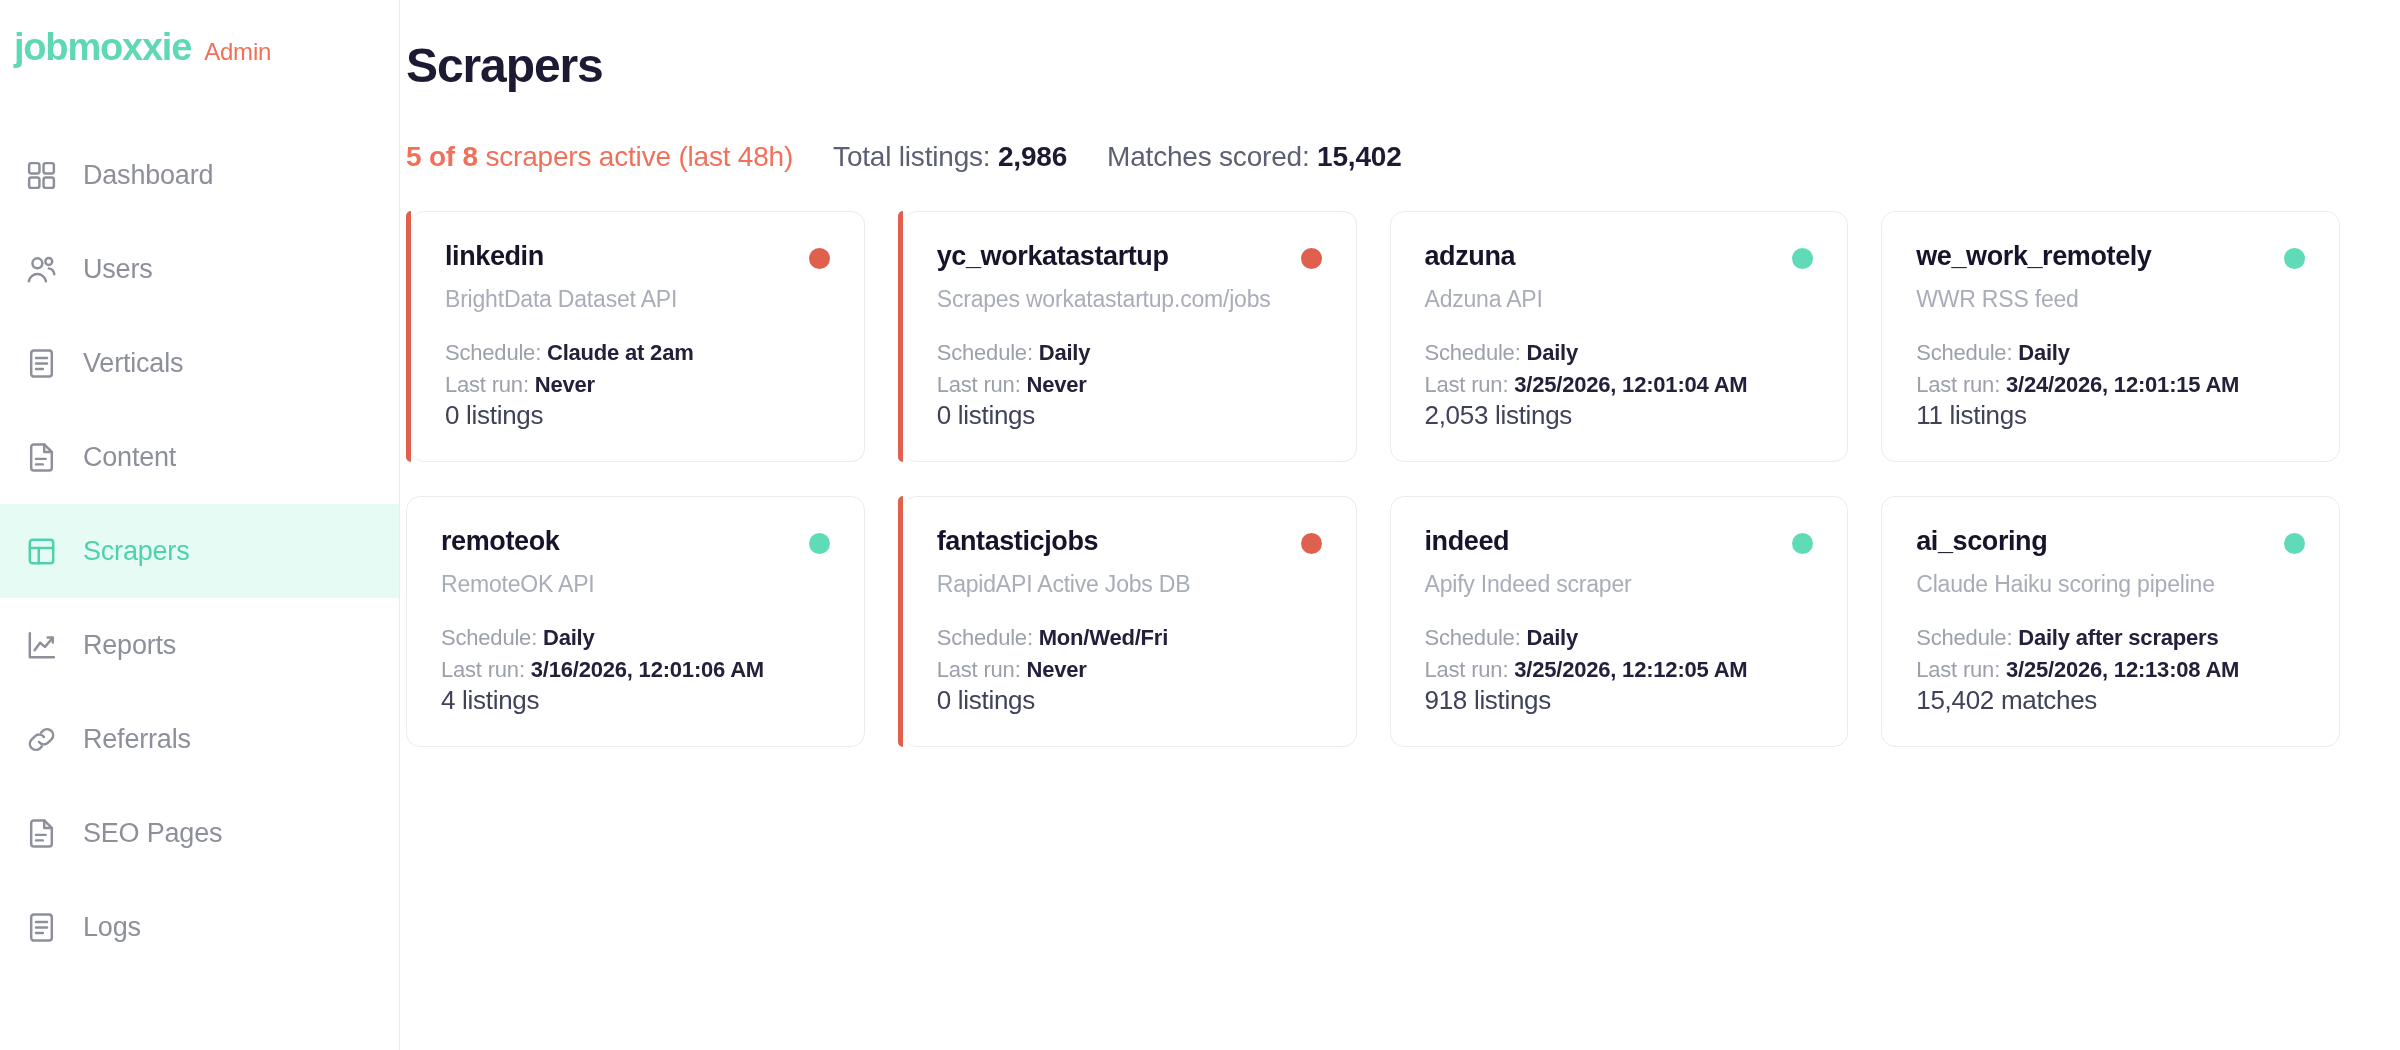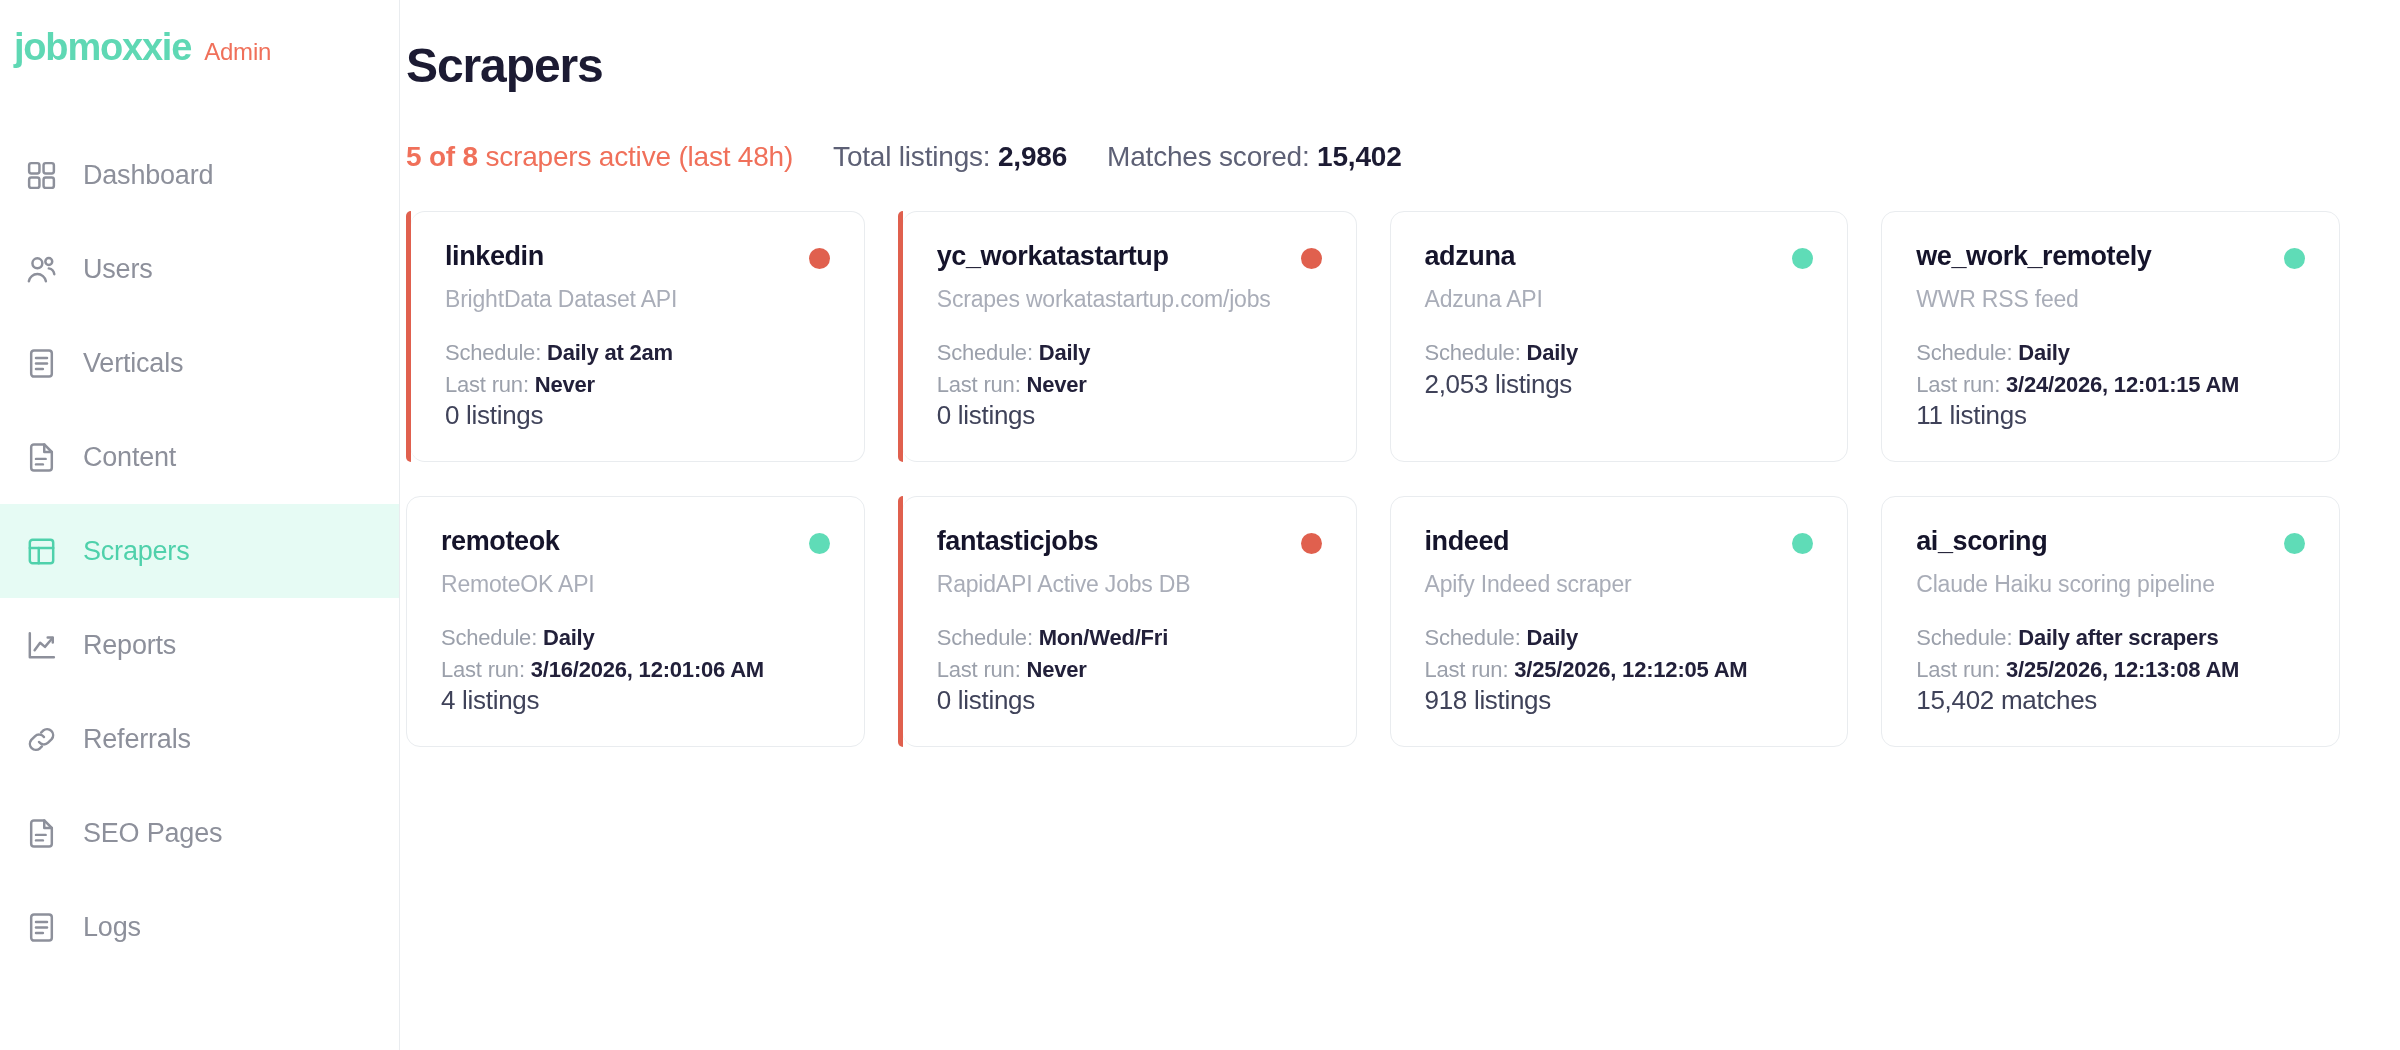--- a/index.html
+++ b/index.html
@@ -356,21 +356,21 @@
       </div>
 
       <div class="cards-grid">
           <div class="card inactive">
             <div class="card-head">
               <div class="card-name">linkedin</div>
               <div class="status-dot off"></div>
             </div>
             <div class="card-desc">BrightData Dataset API</div>
             <div class="card-meta">
-              <div><span>Schedule: </span><b>Daily at 2am</b></div>
+              <div><span>Schedule: </span><b>Claude at 2am</b></div>
               <div><span>Last run: </span><b>Never</b></div>
             </div>
             <div class="card-count">0 listings</div>
           </div>
           <div class="card inactive">
             <div class="card-head">
               <div class="card-name">yc_workatastartup</div>
               <div class="status-dot off"></div>
             </div>
             <div class="card-desc">Scrapes workatastartup.com/jobs</div>
@@ -381,20 +381,21 @@
             <div class="card-count">0 listings</div>
           </div>
           <div class="card">
             <div class="card-head">
               <div class="card-name">adzuna</div>
               <div class="status-dot on"></div>
             </div>
             <div class="card-desc">Adzuna API</div>
             <div class="card-meta">
               <div><span>Schedule: </span><b>Daily</b></div>
+              <div><span>Last run: </span><b>3/25/2026, 12:01:04 AM</b></div>
             </div>
             <div class="card-count">2,053 listings</div>
           </div>
           <div class="card">
             <div class="card-head">
               <div class="card-name">we_work_remotely</div>
               <div class="status-dot on"></div>
             </div>
             <div class="card-desc">WWR RSS feed</div>
             <div class="card-meta">

